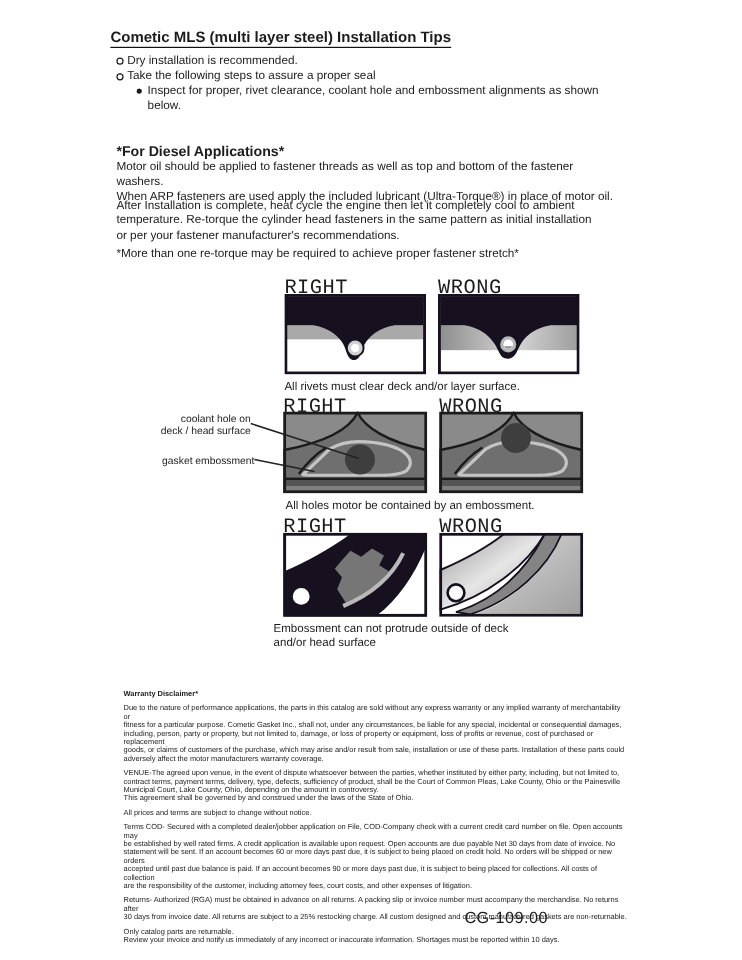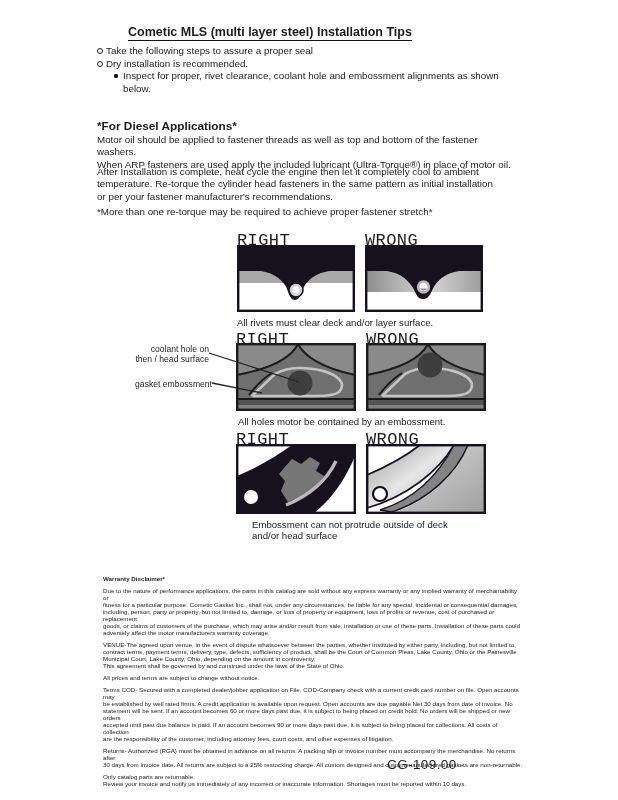--- a/index.html
+++ b/index.html
@@ -20,27 +20,27 @@
   .lbl{font-size:8.6px;line-height:10px;text-align:right;}
   .legal{font-size:6.2px;line-height:7px;color:#222;}
   .legal p{margin:0 0 5px 0;}
   .legal .lh{font-weight:bold;margin-bottom:5px;}
   .footer-code{font-size:13.5px;letter-spacing:.4px;}
   svg{display:block;}
 </style>
 </head>
 <body>
 
-<div class="abs" style="left:92px;top:22px;margin-left:36px;">
+<div class="abs" style="left:92px;top:22px;">
   <span class="title">Cometic MLS (multi layer steel) Installation Tips</span>
 </div>
 
 <ul class="tips abs" style="left:97px;top:45px;width:420px;">
+  <li><span class="marker"></span><span>Dry installation is recommended.</span></li>
   <li><span class="marker"></span><span>Take the following steps to assure a proper seal</span></li>
-  <li><span class="marker"></span><span>Dry installation is recommended.</span></li>
   <li class="sub"><span class="marker"></span></li>
   <li class="sub"><span class="marker"></span><span>Inspect for proper, rivet clearance, coolant hole and embossment alignments as shown below.</span></li>
 </ul>
 
 <div class="abs h2" style="left:97px;top:119px;text-align:right;">*For Diesel Applications*</div>
 <div class="abs body-p preline" style="left:97px;top:134px;width:420px;">Motor oil should be applied to fastener threads as well as top and bottom of the fastener washers.
 When ARP fasteners are used apply the included lubricant (Ultra-Torque®) in place of motor oil.</div>
 <div class="abs body-p preline" style="left:97px;top:166px;width:420px;">After Installation is complete, heat cycle the engine then let it completely cool to ambient
 temperature. Re-torque the cylinder head fasteners in the same pattern as initial installation
 or per your fastener manufacturer's recommendations.</div>
@@ -73,21 +73,21 @@
   <path d="M2 2 H116 V26 H94 C82 28 75 33 70 40 C66 46 65 54 58 54 C51 54 51 46 46 40 C41 33 34 28 22 26 H2 Z" fill="#17111f"></path>
   <circle cx="58.5" cy="42" r="7.5" fill="#b7b7b7" stroke="#17111f" stroke-width="1.6"></circle>
   <circle cx="58.5" cy="42" r="4" fill="#ffffff"></circle>
   <path d="M54.7 43.6 Q58.5 47.8 62.3 43.6 Z" fill="#909090"></path>
   <rect x="1.2" y="1.2" width="115.6" height="64.6" fill="none" stroke="#17111f" stroke-width="2.4"></rect>
 </svg>
 
 <div class="abs caption" style="left:237px;top:317px;width:260px;">All rivets must clear deck and/or layer surface.</div>
 
 <div class="abs lbl preline" style="left:79px;top:344px;width:130px;">coolant hole on
-then / head surface</div>
+deck / head surface</div>
 <div class="abs lbl" style="left:80px;top:379px;width:132px;">gasket embossment</div>
 
 <div class="abs diag-h" style="left:236px;top:330px;width:120px;">RIGHT</div>
 <div class="abs diag-h" style="left:366px;top:330px;width:120px;">WRONG</div>
 
 <svg class="abs" style="left:236px;top:343px;" width="120" height="68" viewBox="0 0 120 68">
   <rect width="120" height="68" fill="#8a8a8a"></rect>
   <path d="M62 1 C56 13 38 25 1 32 V67 H119 V32 C86 25 68 13 62 1 Z" fill="#6f6f6f" stroke="#1b1b1b" stroke-width="2"></path>
   <rect x="1" y="55" width="118" height="2" fill="#1b1b1b"></rect>
   <rect x="1" y="57" width="118" height="5" fill="#555555"></rect>
@@ -143,21 +143,21 @@
     </linearGradient>
   </defs>
   <rect width="120" height="70" fill="#ffffff"></rect>
   <path d="M102 1 H119 V69 H26 C64 57 90 30 102 1 Z" fill="url(#g3w2)"></path>
   <path d="M1 31 C22 22 40 12 54 1 H88 C72 28 40 53 1 64 Z" fill="url(#g3w)" stroke="#17111f" stroke-width="1.6"></path>
   <path d="M88 1 L102 1 C90 30 62 56 26 68 L14 66 C52 54 74 28 88 1 Z" fill="#848484" stroke="#17111f" stroke-width="1.5"></path>
   <circle cx="14" cy="50" r="7" fill="#ffffff" stroke="#17111f" stroke-width="2.2"></circle>
   <rect x="1.2" y="1.2" width="117.6" height="67.6" fill="none" stroke="#17111f" stroke-width="2.4"></rect>
 </svg>
 
-<div class="abs caption preline" style="left:252px;top:519px;width:260px;">Embossment can not protrude outside of deck
+<div class="abs caption preline" style="left:228px;top:519px;width:260px;">Embossment can not protrude outside of deck
 and/or head surface</div>
 
 <div class="abs legal" style="left:103px;top:575px;width:420px;">
   <p class="lh">Warranty Disclaimer*</p>
   <p class="preline">Due to the nature of performance applications, the parts in this catalog are sold without any express warranty or any implied warranty of merchantability or
 fitness for a particular purpose.  Cometic Gasket Inc., shall not, under any circumstances, be liable for any special, incidental or consequential damages,
 including, person, party or property, but not limited to, damage, or loss of property or equipment, loss of profits or revenue, cost of purchased or replacement
 goods, or claims of customers of the purchase, which may arise and/or result from sale, installation or use of these parts.  Installation of these parts could
 adversely affect the motor manufacturers warranty coverage.</p>
   <p class="preline">VENUE-The agreed upon venue, in the event of dispute whatsoever between the parties, whether instituted by either party, including, but not limited to,

